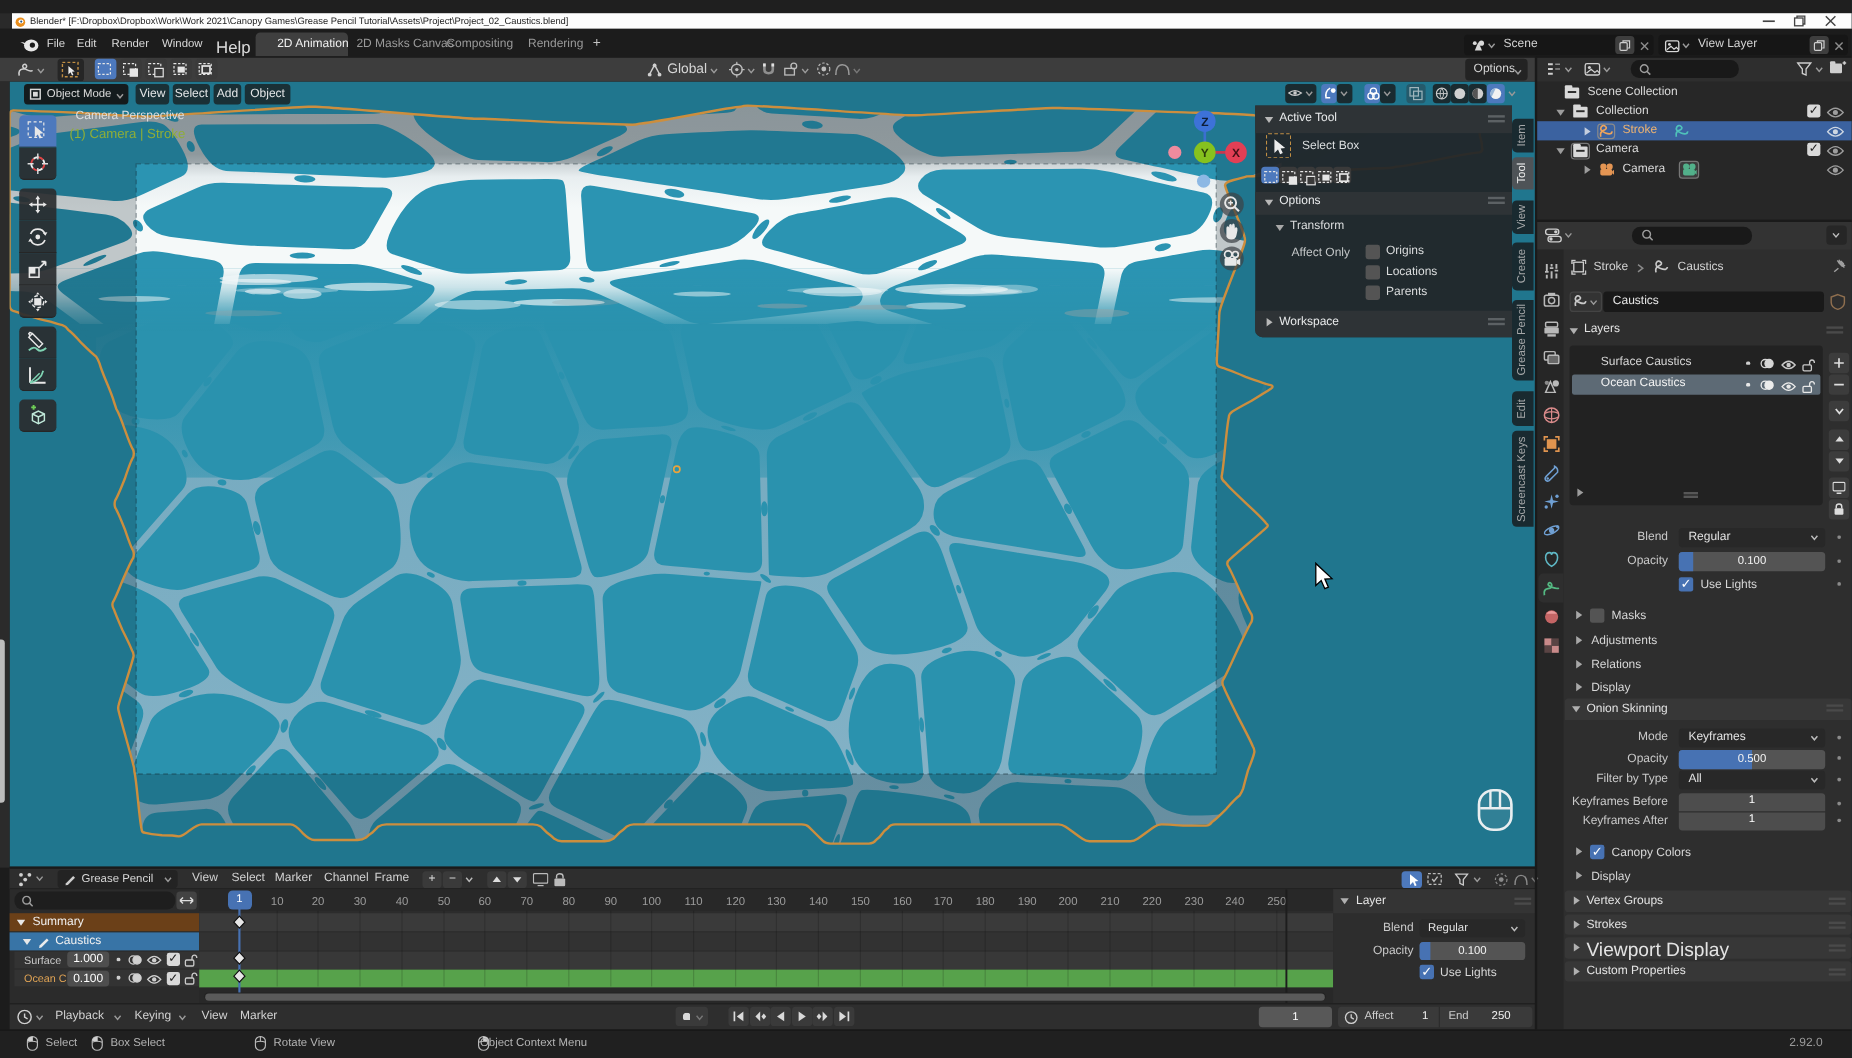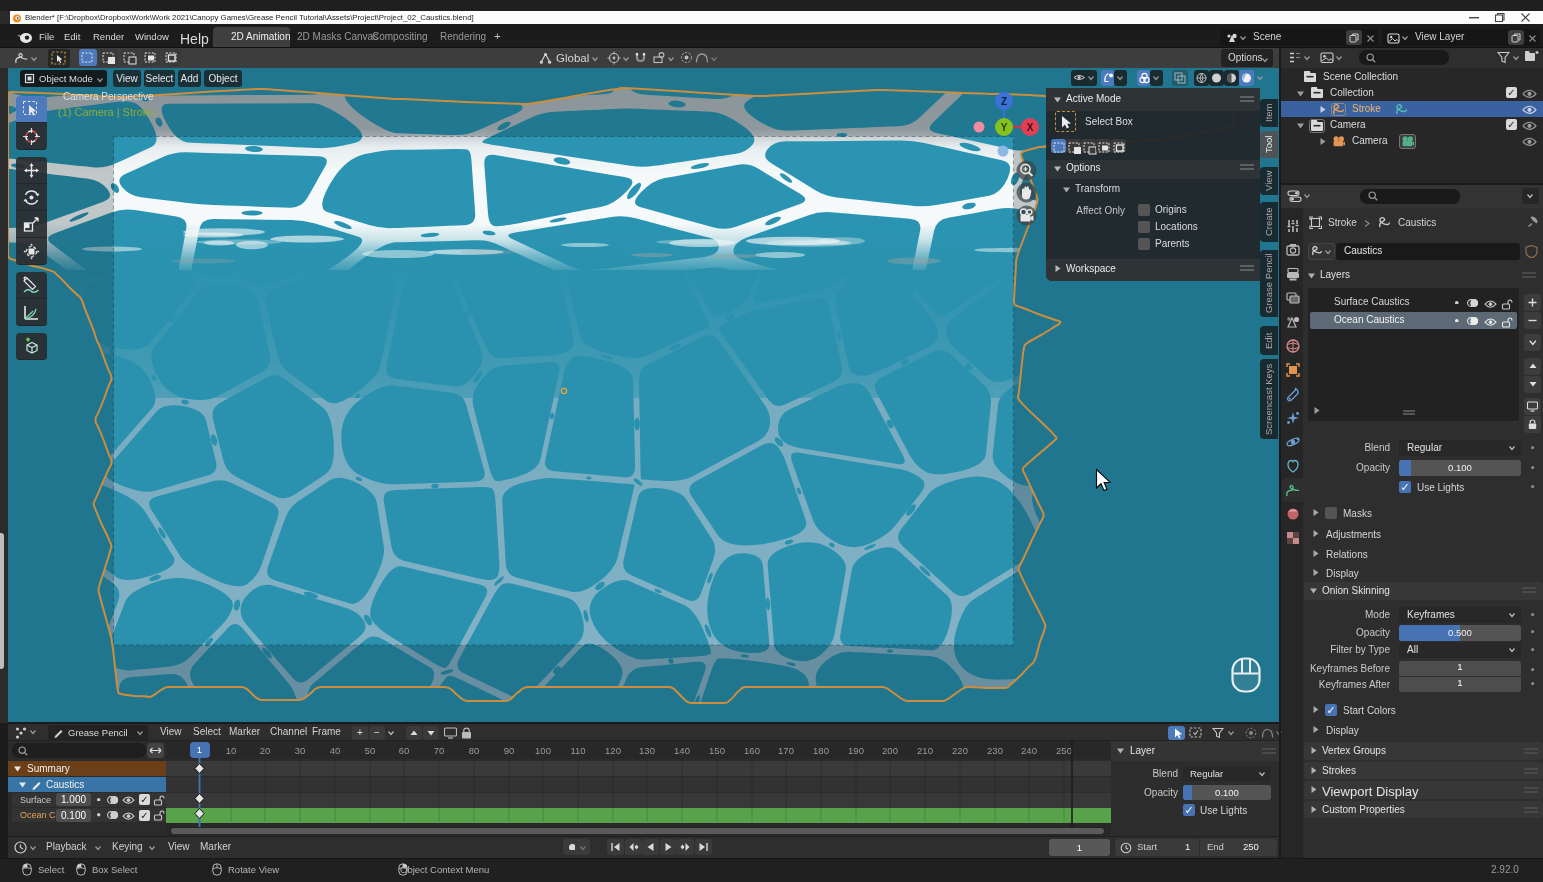--- a/index.html
+++ b/index.html
@@ -581,21 +581,21 @@
     <path d="M5.5 1.5 A4.5 4.5 0 0 0 2 8.8 Z" fill="#9ab8d8"></path>
   </svg>
 <svg class="r" style="left:1256px;top:75px" width="8.0" height="6.0" viewBox="0 0 8 6">
     <path d="M1.5 1.5 L4 4.5 L6.5 1.5" fill="none" stroke="#999" stroke-width="1.2" transform="scale(1.0)"></path>
   </svg>
 <div class="r" style="left:1046px;top:88px;width:214px;height:193px;background:rgba(33,37,40,.94);border-radius:0 0 0 6px"></div>
 <div class="r" style="left:1046px;top:88px;width:214px;height:23px;background:rgba(47,52,55,.94)"></div>
 <svg class="r" style="left:1053px;top:95px" width="9" height="9" viewBox="0 0 9 9">
     <path d="M1 2.5 L8 2.5 L4.5 7.5 Z" fill="#b8b8b8"></path>
   </svg>
-<div class="tx" style="left:1066px;top:94px;color:#e8eaeb;font-size:10px">Active Mode</div>
+<div class="tx" style="left:1066px;top:94px;color:#e8eaeb;font-size:10px">Active Tool</div>
 <div class="r" style="left:1240px;top:96px;width:14px;height:2px;background:#5c6164"></div>
 <div class="r" style="left:1240px;top:100px;width:14px;height:2px;background:#5c6164"></div>
 <div class="r" style="left:1055px;top:111px;width:21px;height:21px;border:1.5px dashed #c18f44;border-radius:2px"></div>
 <svg class="r" style="left:1060px;top:115px" width="13" height="15" viewBox="0 0 13 15">
     <path d="M2 1 L2 12.5 L5 9.5 L6.8 13.5 L9 12.5 L7.2 8.8 L11 8.4 Z" fill="#ececec"></path>
   </svg>
 <div class="tx" style="left:1085px;top:117px;color:#dcdfe0;font-size:10px">Select Box</div>
 <div class="hdrbtn" style="left:1051px;top:139px;width:15px;height:14px;background:#4d79bd"></div>
 <svg class="r" style="left:1052px;top:140px" width="16" height="15" viewBox="0 0 16 15">
     <rect x="2" y="3" width="10" height="9" fill="none" stroke="#e5e5e5" stroke-width="1" stroke-dasharray="2 1.4"></rect>
@@ -1036,21 +1036,21 @@
 <svg class="r" style="left:1531.4px;top:668.4px" width="3.2" height="3.2" viewBox="0 0 3.2 3.2">
     <circle cx="1.6" cy="1.6" r="1.6" fill="#8a8a8a"></circle>
   </svg>
 <svg class="r" style="left:1531.4px;top:682.4px" width="3.2" height="3.2" viewBox="0 0 3.2 3.2">
     <circle cx="1.6" cy="1.6" r="1.6" fill="#8a8a8a"></circle>
   </svg>
 <svg class="r" style="left:1311px;top:705px" width="9" height="9" viewBox="0 0 9 9">
     <path d="M2.5 1 L7.5 4.5 L2.5 8 Z" fill="#a8a8a8"></path>
   </svg>
 <div class="r" style="left:1325px;top:704px;width:12px;height:12px;background:#4772b3;border-radius:2px;color:#fff;font-size:11px;line-height:12px;text-align:center">✓</div>
-<div class="tx" style="left:1343px;top:706px;color:#d6d6d6;font-size:10px">Start Colors</div>
+<div class="tx" style="left:1343px;top:706px;color:#d6d6d6;font-size:10px">Canopy Colors</div>
 <svg class="r" style="left:1311px;top:725px" width="9" height="9" viewBox="0 0 9 9">
     <path d="M2.5 1 L7.5 4.5 L2.5 8 Z" fill="#a8a8a8"></path>
   </svg>
 <div class="tx" style="left:1326px;top:726px;color:#d6d6d6;font-size:10px">Display</div>
 <div class="r" style="left:1304px;top:742px;width:239px;height:17.5px;background:#373737;border-radius:3px"></div>
 <svg class="r" style="left:1309px;top:746px" width="9" height="9" viewBox="0 0 9 9">
     <path d="M2.5 1 L7.5 4.5 L2.5 8 Z" fill="#b0b0b0"></path>
   </svg>
 <div class="tx" style="left:1322px;top:746px;color:#e3e3e3;font-size:10px">Vertex Groups</div>
 <div class="r" style="left:1524px;top:748px;width:14px;height:2px;background:#4a4a4a"></div>
@@ -1059,21 +1059,21 @@
 <svg class="r" style="left:1309px;top:765.5px" width="9" height="9" viewBox="0 0 9 9">
     <path d="M2.5 1 L7.5 4.5 L2.5 8 Z" fill="#b0b0b0"></path>
   </svg>
 <div class="tx" style="left:1322px;top:765.5px;color:#e3e3e3;font-size:10px">Strokes</div>
 <div class="r" style="left:1524px;top:767.5px;width:14px;height:2px;background:#4a4a4a"></div>
 <div class="r" style="left:1524px;top:771.5px;width:14px;height:2px;background:#4a4a4a"></div>
 <div class="r" style="left:1304px;top:781px;width:239px;height:17.5px;background:#373737;border-radius:3px"></div>
 <svg class="r" style="left:1309px;top:785px" width="9" height="9" viewBox="0 0 9 9">
     <path d="M2.5 1 L7.5 4.5 L2.5 8 Z" fill="#b0b0b0"></path>
   </svg>
-<div class="tx" style="left:1322px;top:785px;color:#e3e3e3;font-size:13px">Viewport Display</div>
+<div class="tx" style="left:1322px;top:785px;color:#e3e3e3;font-size:16px">Viewport Display</div>
 <div class="r" style="left:1524px;top:787px;width:14px;height:2px;background:#4a4a4a"></div>
 <div class="r" style="left:1524px;top:791px;width:14px;height:2px;background:#4a4a4a"></div>
 <div class="r" style="left:1304px;top:800.5px;width:239px;height:17.5px;background:#373737;border-radius:3px"></div>
 <svg class="r" style="left:1309px;top:804.5px" width="9" height="9" viewBox="0 0 9 9">
     <path d="M2.5 1 L7.5 4.5 L2.5 8 Z" fill="#b0b0b0"></path>
   </svg>
 <div class="tx" style="left:1322px;top:804.5px;color:#e3e3e3;font-size:10px">Custom Properties</div>
 <div class="r" style="left:1524px;top:806.5px;width:14px;height:2px;background:#4a4a4a"></div>
 <div class="r" style="left:1524px;top:810.5px;width:14px;height:2px;background:#4a4a4a"></div>
 <div class="r" style="left:8px;top:723px;width:1272px;height:113px;background:#2b2b2b"></div>
@@ -1346,21 +1346,21 @@
 <svg class="r" style="left:697.5px;top:842px" width="11" height="10" viewBox="0 0 11 10">
     <path d="M9 1 V9" stroke="#d9d9d9" stroke-width="1.4"></path>
     <path d="M1.5 1 L7 5 L1.5 9 Z" fill="#d9d9d9"></path>
   </svg>
 <div class="fld" style="left:1049px;top:839px;width:61px;height:17px;background:#585858;font-size:9.5px;line-height:17px">1</div>
 <div class="hdrbtn" style="left:1115px;top:839px;width:162px;height:17px;background:#3a3a3a"></div>
 <svg class="r" style="left:1120px;top:841.5px" width="12" height="12" viewBox="0 0 12 12">
     <circle cx="6" cy="6" r="4.8" fill="none" stroke="#cfcfcf" stroke-width="1.1"></circle>
     <path d="M6 3.2 V6 L8.2 7.3" fill="none" stroke="#cfcfcf" stroke-width="1.1"></path>
   </svg>
-<div class="tx" style="left:1137px;top:842px;color:#cdcdcd;font-size:9.5px">Start</div>
+<div class="tx" style="left:1137px;top:842px;color:#cdcdcd;font-size:9.5px">Affect</div>
 <div class="tx" style="left:1185px;top:842px;color:#f0f0f0;font-size:9.5px">1</div>
 <div class="r" style="left:1199px;top:839px;width:1px;height:17px;background:#2c2c2c"></div>
 <div class="tx" style="left:1207px;top:842px;color:#cdcdcd;font-size:9.5px">End</div>
 <div class="tx" style="left:1243px;top:842px;color:#f0f0f0;font-size:9.5px">250</div>
 <div class="r" style="left:0;top:858px;width:1543px;height:24px;background:#202020;border-top:1px solid #171717"></div>
 <svg class="r" style="left:22px;top:863px" width="10" height="13" viewBox="0 0 10 13">
     <rect x="0.8" y="0.8" width="8.4" height="11.4" rx="4" fill="none" stroke="#b9b9b9" stroke-width="1"></rect>
     <path d="M0.8 5.5 Q5 4 9.2 5.5" fill="none" stroke="#b9b9b9" stroke-width="0.9"></path>
     <path d="M5 1 V5" stroke="#b9b9b9" stroke-width="0.9"></path>
     <path d="M1 4.8 Q1 1 5 1 V4.6 Q3 4.2 1 4.8Z" fill="#d0d0d0"></path>

